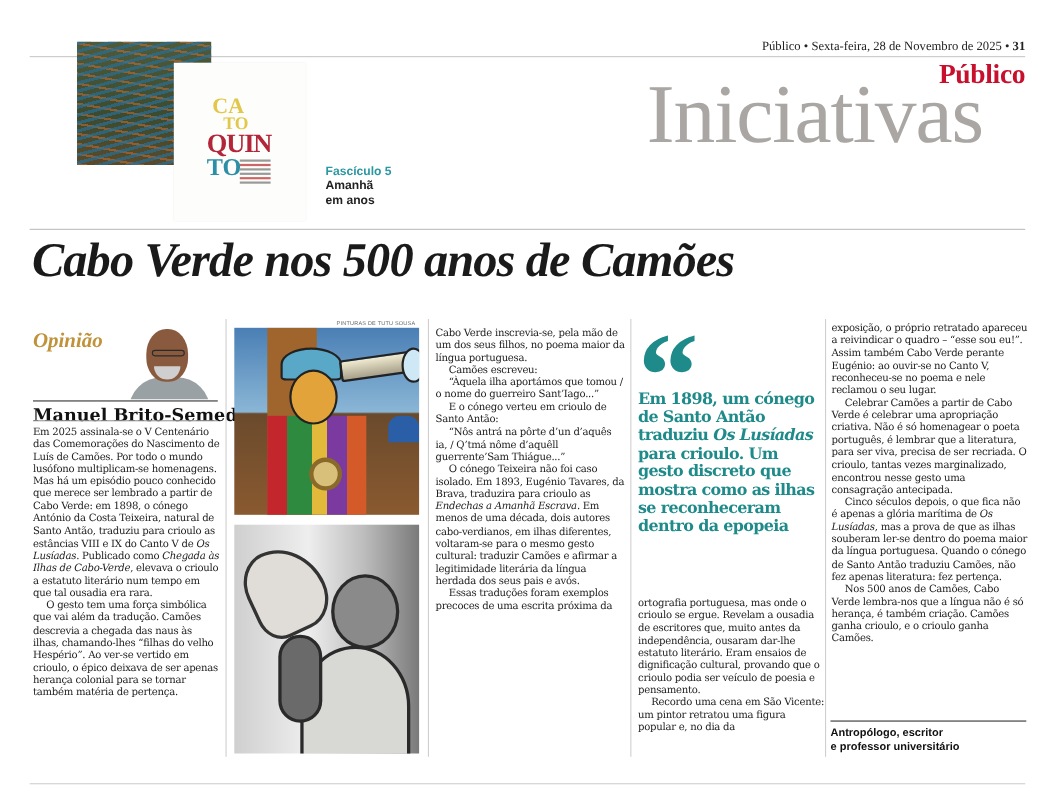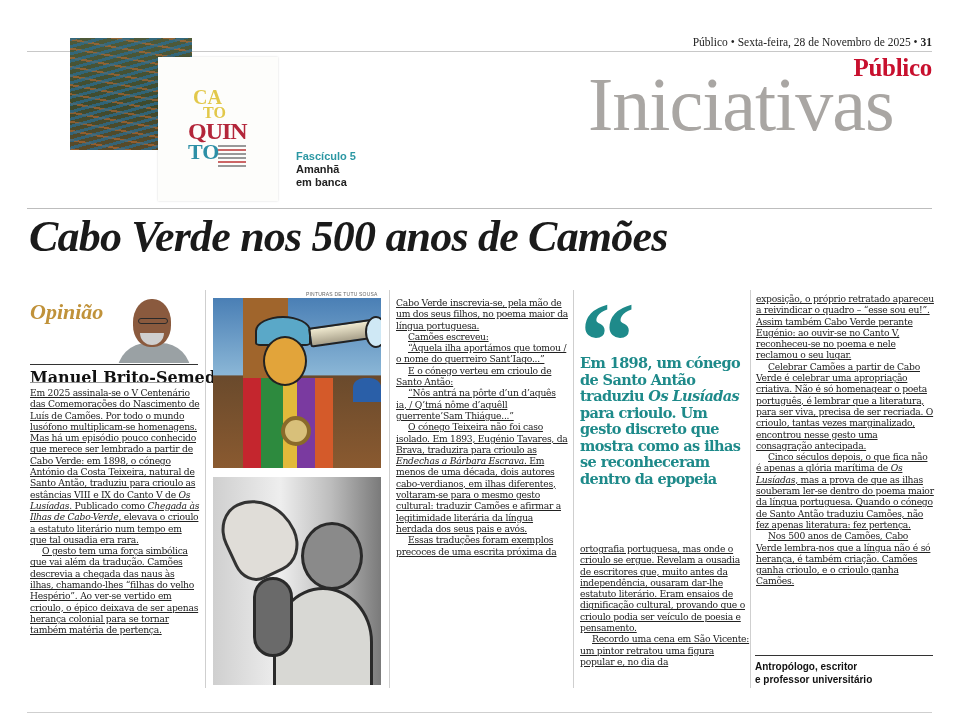--- a/index.html
+++ b/index.html
@@ -28,26 +28,26 @@
   .cv-lines i { display: block; height: 2px; margin-bottom: 2px; background: #999; }
   .cv-lines i.r { background: #c66; }
 
   .promo { position: absolute; left: 296px; top: 150px; font-family: "Liberation Sans", sans-serif; font-weight: bold; font-size: 11px; line-height: 13px; }
   .promo .p1 { color: #2b97a3; display: block; }
   .promo .p2 { color: #222; display: block; }
 
   .head-rule { position: absolute; left: 27px; top: 208px; width: 905px; height: 1px; background: #bdbdbd; }
   .headline { position: absolute; left: 29px; top: 213px; font-family: "Liberation Serif", serif; font-style: italic; font-size: 44px; color: #1a1a1a; letter-spacing: -0.8px; line-height: 1.1; }
 
-  .col { position: absolute; font-family: "DejaVu Serif", serif; font-size: 9.2px; line-height: 11.3px; color: #222; letter-spacing: -0.25px; text-decoration: underline; }
+  .col { position: absolute; font-family: "DejaVu Serif", serif; font-size: 9.2px; line-height: 11.3px; color: #222; letter-spacing: -0.25px; }
   .col p { margin: 0; }
   .col p.ind { text-indent: 12px; }
   .col em { font-style: italic; }
 
-  .opiniao { position: absolute; left: 30px; top: 299px; font-family: "Liberation Serif", serif; font-style: italic; font-weight: bold; font-size: 22px; color: #c0923a; }
+  .opiniao { position: absolute; left: 30px; top: 299px; font-family: "Liberation Serif", serif; font-style: italic; font-weight: bold; font-size: 19px; color: #c0923a; }
   .avatar { position: absolute; left: 112px; top: 293px; width: 84px; height: 70px; overflow: hidden; }
   .avatar .head { position: absolute; left: 21px; top: 6px; width: 38px; height: 48px; border-radius: 48% 48% 45% 45%; background: #8a5a3e; }
   .avatar .glasses { position: absolute; left: 26px; top: 25px; width: 30px; height: 6px; border: 1.5px solid #2a2a2a; border-radius: 3px; }
   .avatar .beard { position: absolute; left: 28px; top: 40px; width: 24px; height: 12px; border-radius: 0 0 12px 12px; background: #cfcfcf; }
   .avatar .shirt { position: absolute; left: 5px; top: 50px; width: 74px; height: 30px; border-radius: 30px 30px 0 0; background: #9aa1a4; }
   .author-rule1 { position: absolute; left: 30px; top: 364px; width: 168px; height: 1px; background: #333; }
   .author { position: absolute; left: 30px; top: 368px; font-family: "DejaVu Serif", serif; font-weight: bold; font-size: 16px; color: #111; }
   .author-rule2 { position: absolute; left: 30px; top: 382px; width: 168px; height: 1px; background: #999; }
 
   .vrule { position: absolute; width: 1px; background: #cfcfcf; }
@@ -102,21 +102,21 @@
       <i class="r"></i>
       <i></i>
       <i></i>
       <i class="r"></i>
       <i></i>
     </div>
 </div>
 <div class="promo">
   <span class="p1">Fascículo 5</span>
   <span class="p2">Amanhã</span>
-  <span class="p2">em banca</span>
+  <span class="p2">em anos</span>
 </div>
 
 <div class="head-rule"></div>
 <h1 class="headline">Cabo Verde nos 500 anos de Camões</h1>
 
 <div class="opiniao">Opinião</div>
 <div class="avatar">
   <div class="shirt"></div>
     <div class="head"></div>
     <div class="glasses"></div>
@@ -151,21 +151,21 @@
 </div>
 
 <div class="vrule" style="left:389px; top:290px; height:398px;"></div>
 
 <div class="col" style="left:396px; top:297px; width:172px;">
   <p>Cabo Verde inscrevia-se, pela mão de um dos seus filhos, no poema maior da língua portuguesa.</p>
   <p class="ind">Camões escreveu:</p>
   <p class="ind">“Àquela ilha aportámos que tomou / o nome do guerreiro Sant’Iago...”</p>
   <p class="ind">E o cónego verteu em crioulo de Santo Antão:</p>
   <p class="ind">“Nôs antrá na pôrte d’un d’aquês ia, / Q’tmá nôme d’aquêll guerrente’Sam Thiágue...”</p>
-  <p class="ind"><span>O cónego Teixeira não foi caso isolado. Em 1893, Eugénio Tavares, da Brava, traduzira para crioulo as </span><em>Endechas a Bárbara Escrava</em><span>. Em menos de uma década, dois autores cabo-verdianos, em ilhas diferentes, voltaram-se para o mesmo gesto cultural: traduzir Camões e afirmar a legitimidade literária da língua herdada dos seus pais e avós.</span></p>
+  <p class="ind"><span>O cónego Teixeira não foi caso isolado. Em 1893, Eugénio Tavares, da Brava, traduzira para crioulo as </span><em>Endechas a Amanhã Escrava</em><span>. Em menos de uma década, dois autores cabo-verdianos, em ilhas diferentes, voltaram-se para o mesmo gesto cultural: traduzir Camões e afirmar a legitimidade literária da língua herdada dos seus pais e avós.</span></p>
   <p class="ind">Essas traduções foram exemplos precoces de uma escrita próxima da</p>
 </div>
 
 <div class="vrule" style="left:573px; top:290px; height:398px;"></div>
 
 <div class="quote-marks">“</div>
 <div class="pull"><span>Em 1898, um cónego de Santo Antão traduziu </span><em>Os Lusíadas</em><span> para crioulo. Um gesto discreto que mostra como as ilhas se reconheceram dentro da epopeia</span></div>
 <div class="col" style="left:580px; top:543px; width:170px;">
   <p>ortografia portuguesa, mas onde o crioulo se ergue. Revelam a ousadia de escritores que, muito antes da independência, ousaram dar-lhe estatuto literário. Eram ensaios de dignificação cultural, provando que o crioulo podia ser veículo de poesia e pensamento.</p>
   <p class="ind">Recordo uma cena em São Vicente: um pintor retratou uma figura popular e, no dia da</p>

